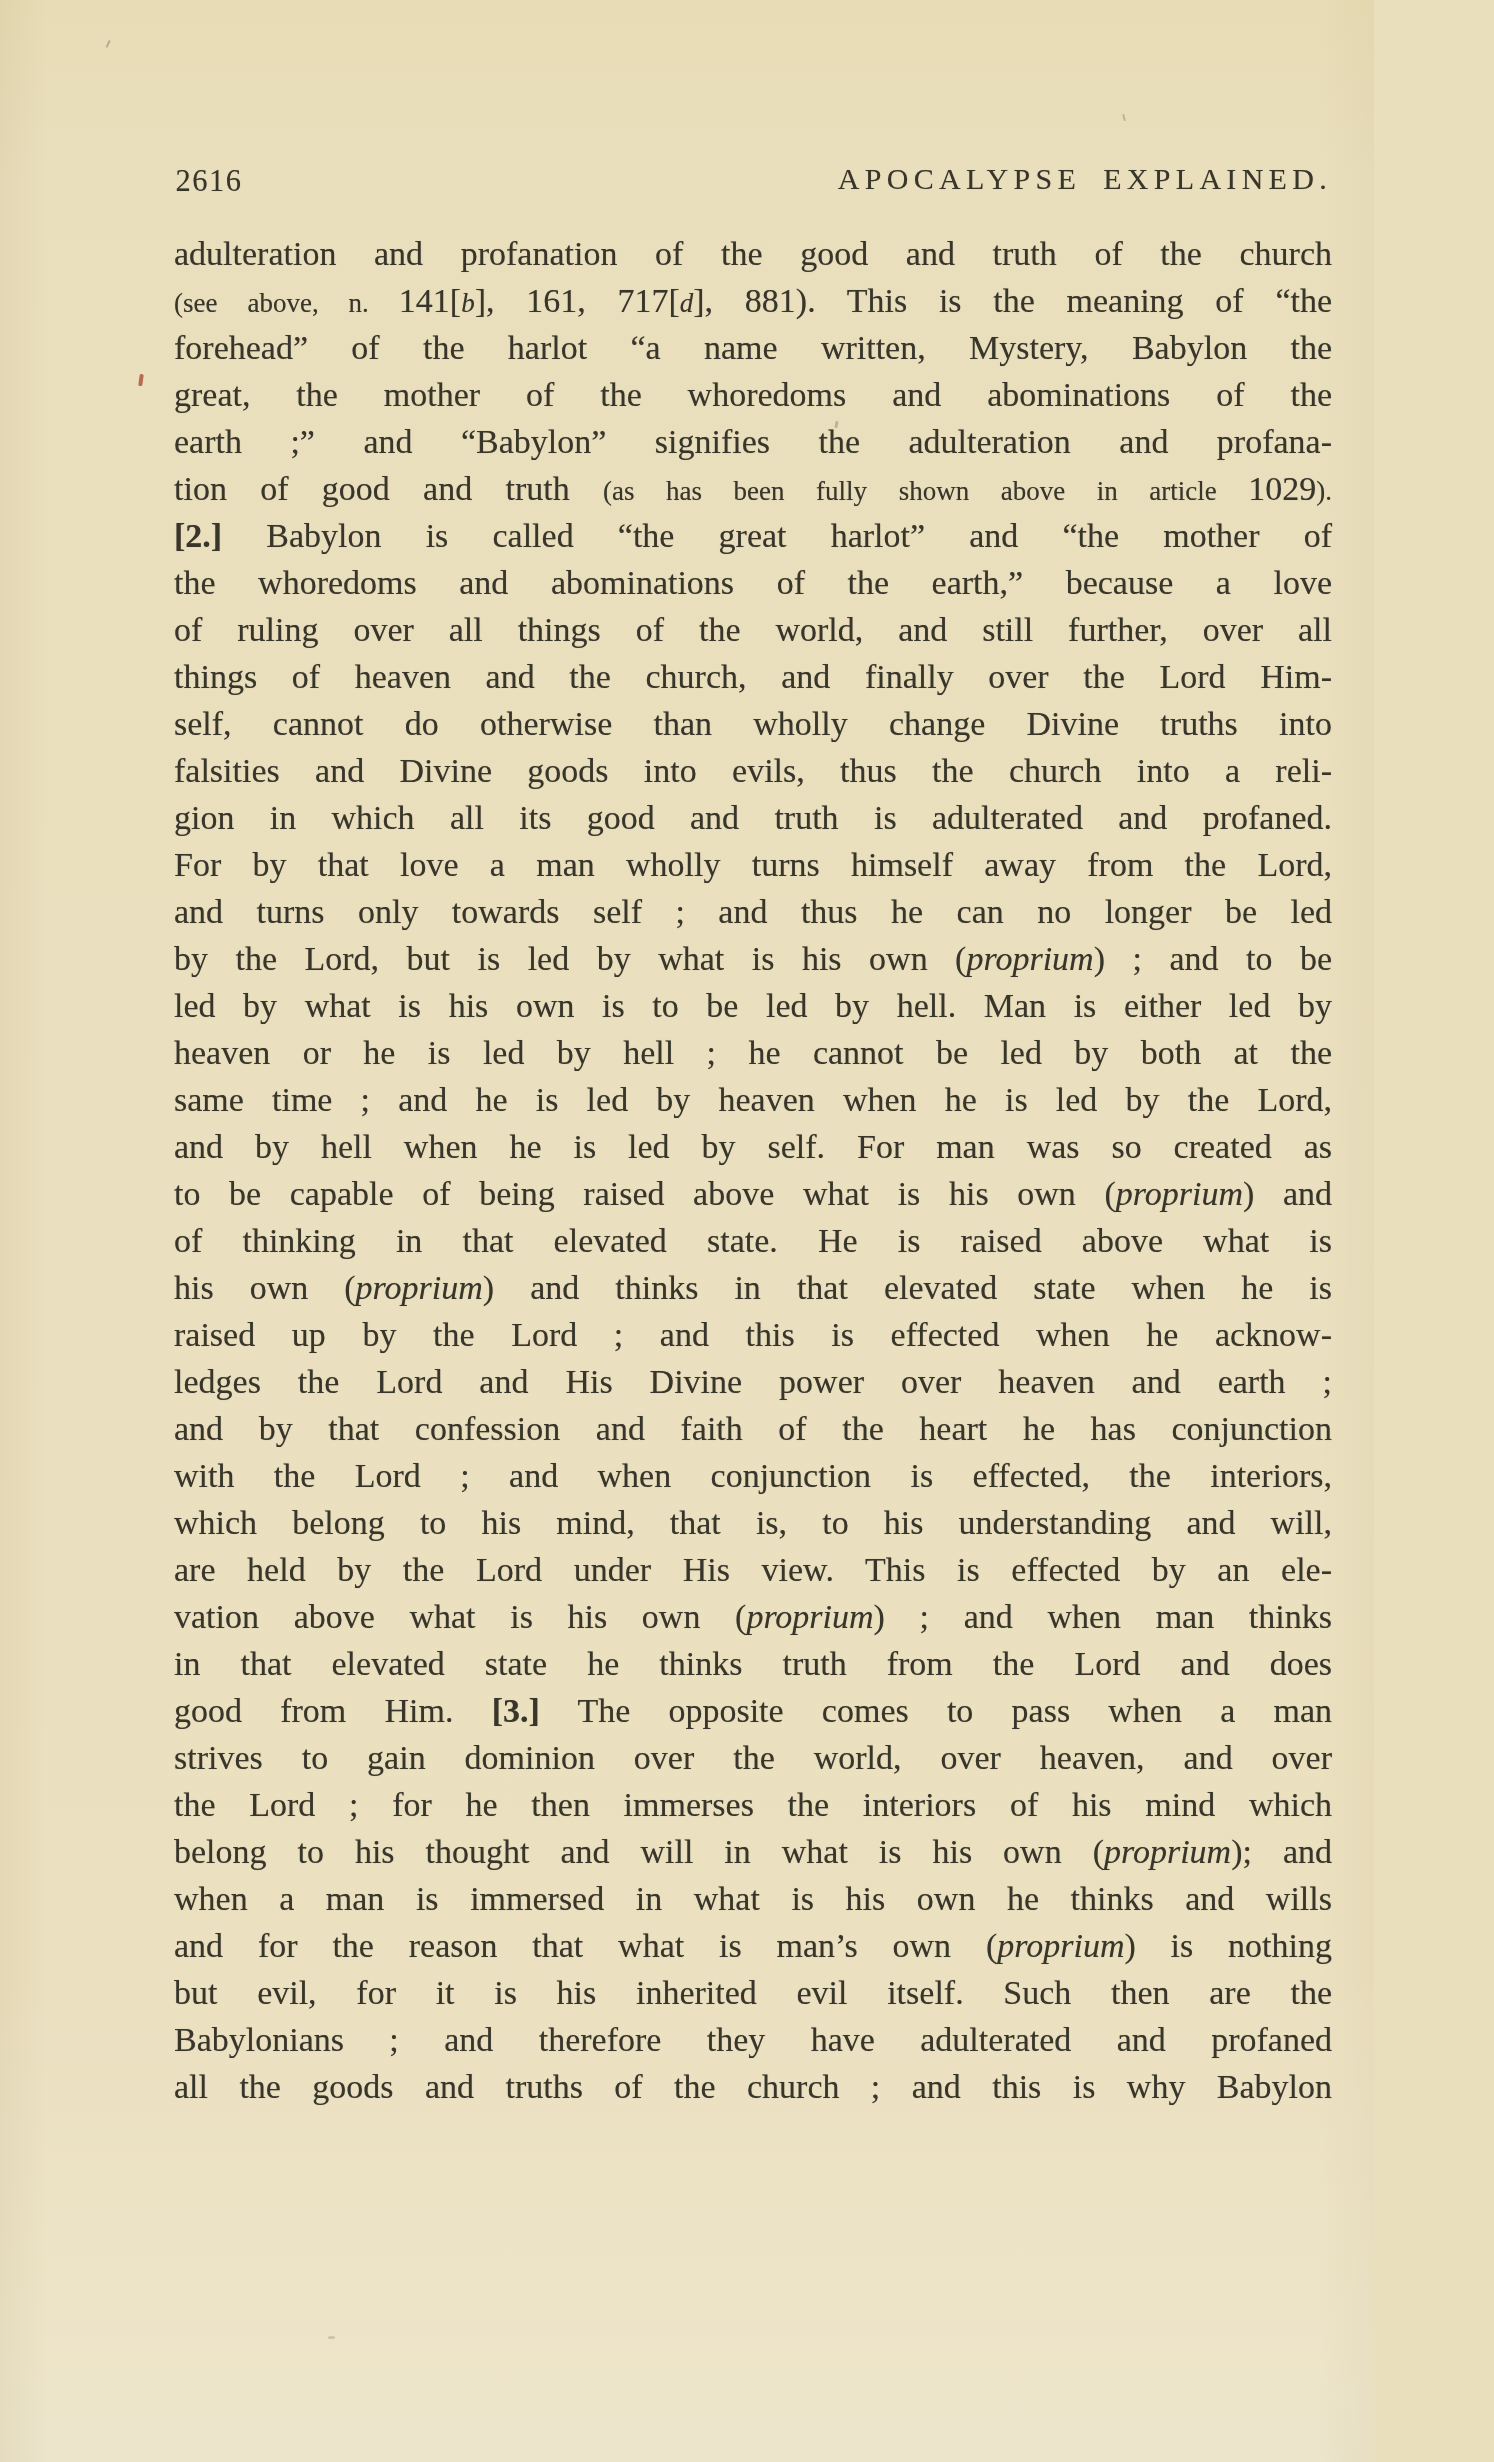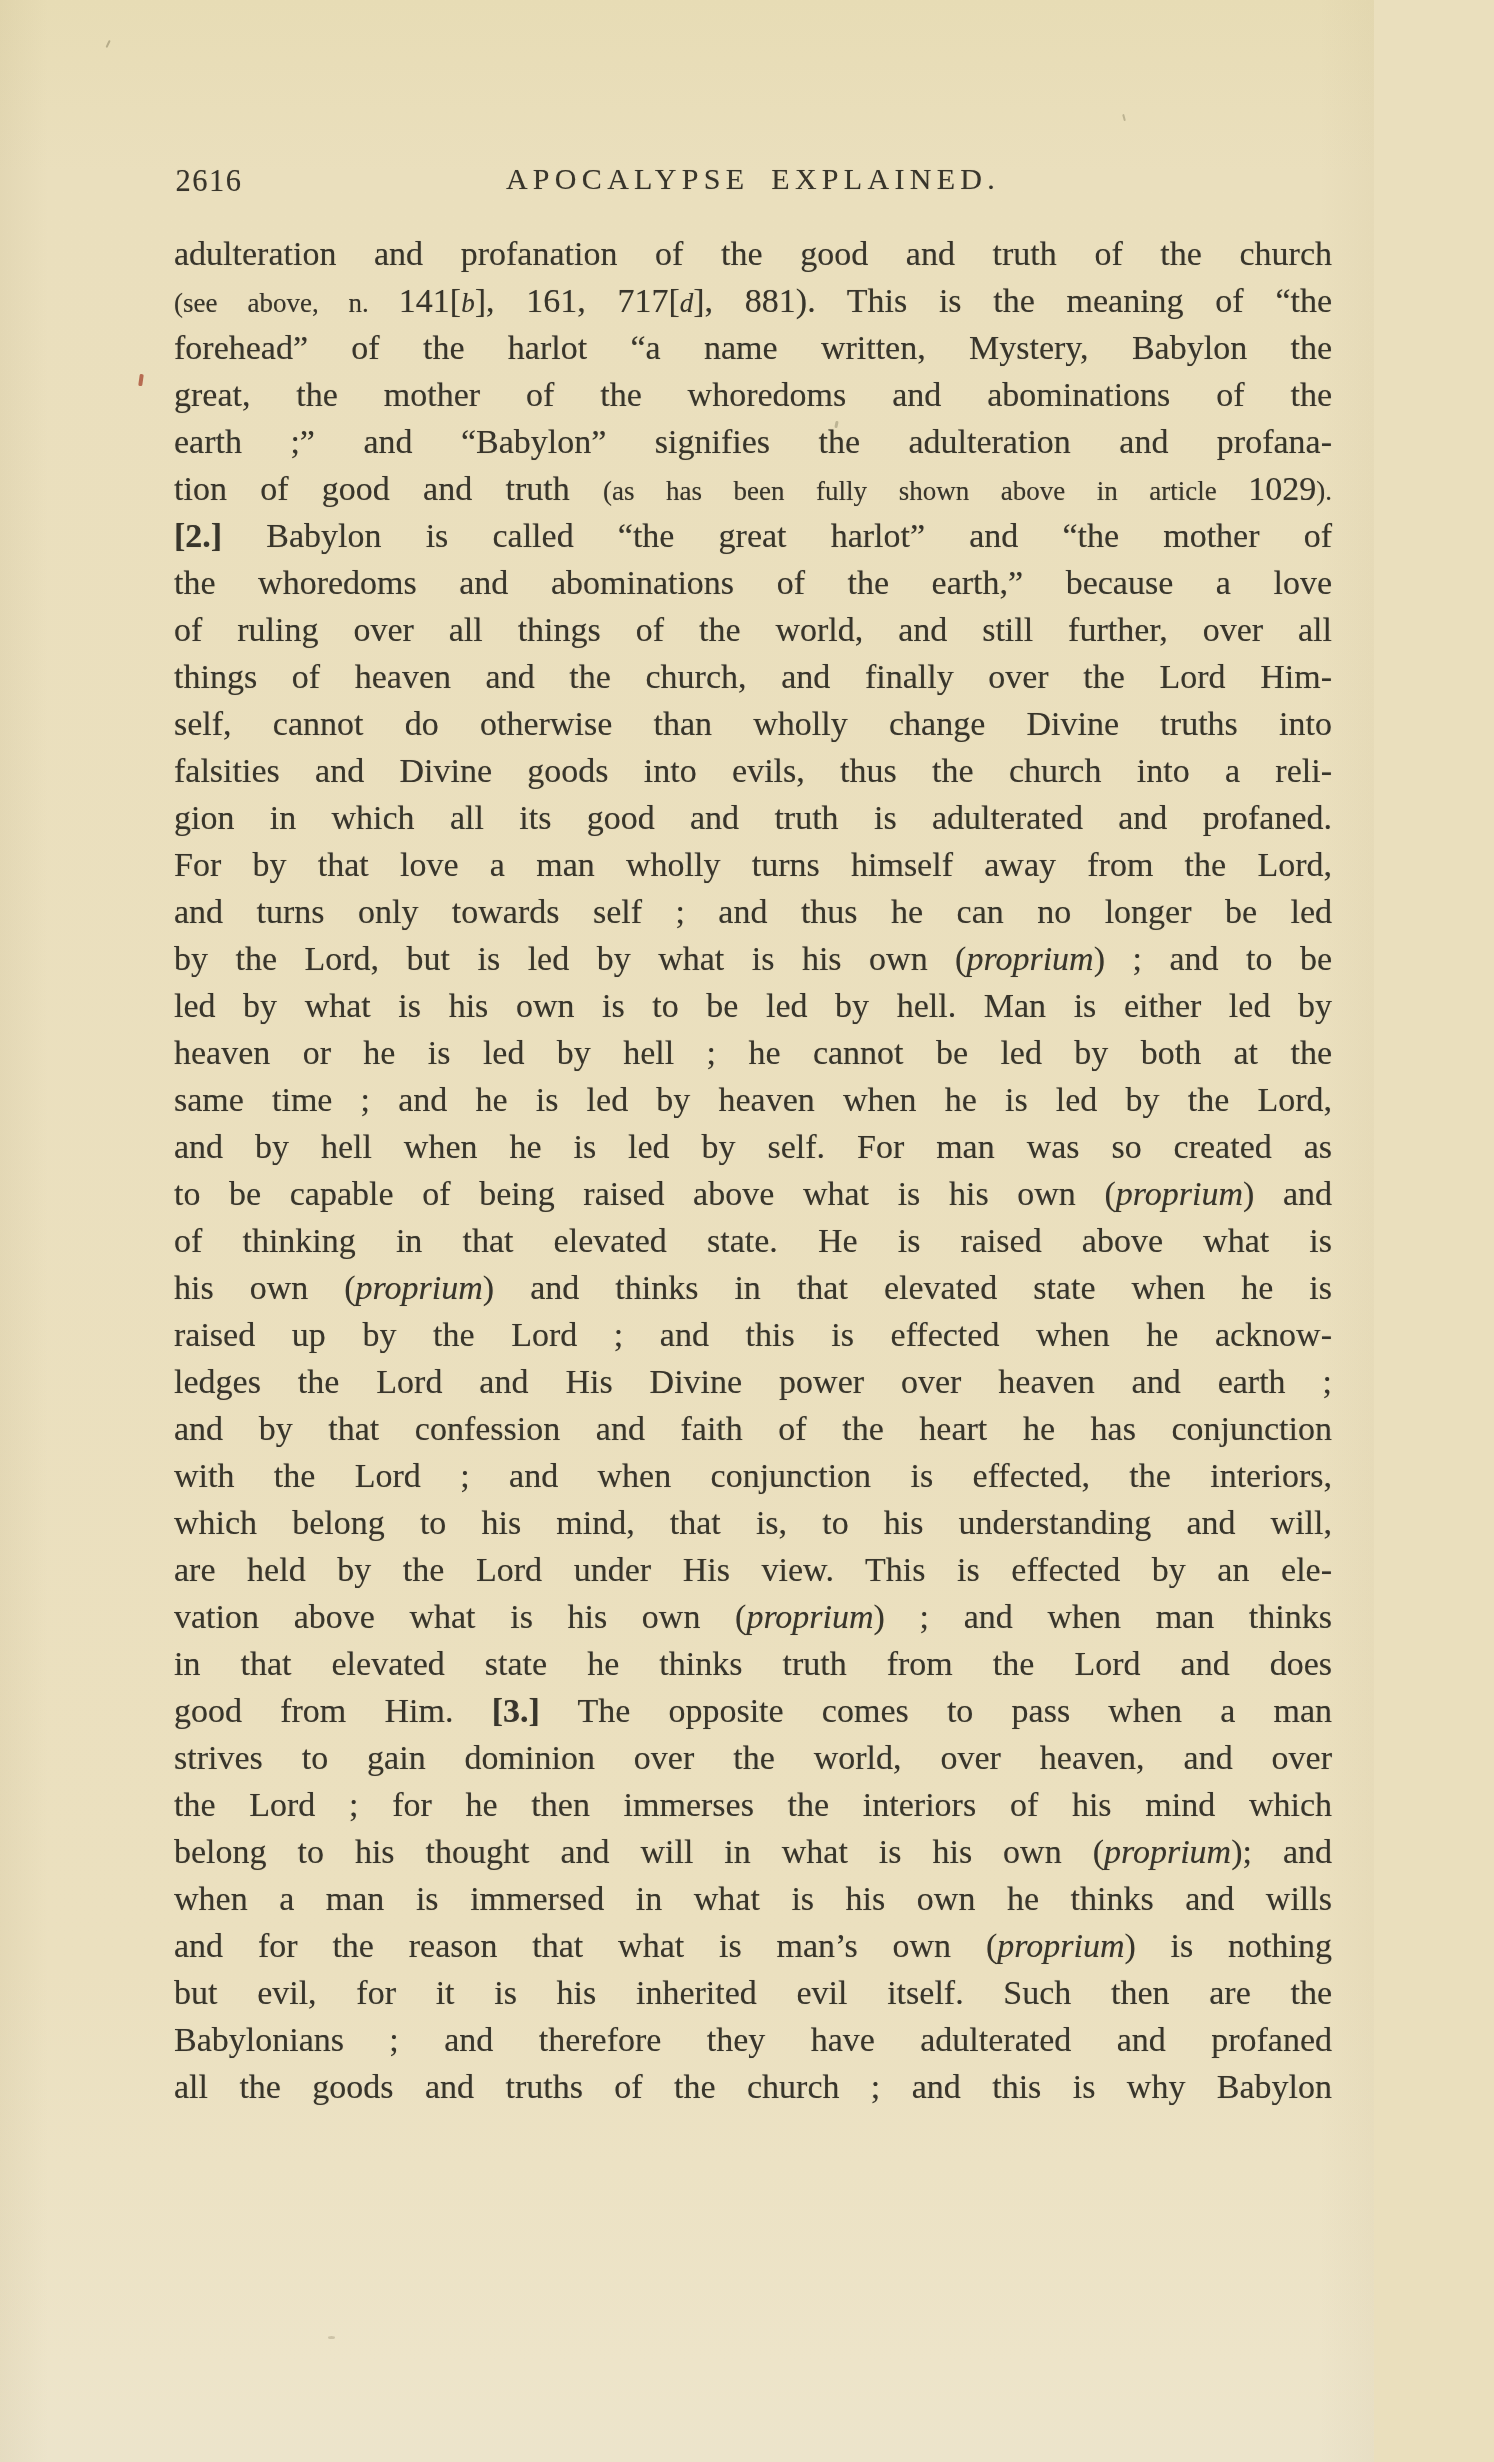--- a/index.html
+++ b/index.html
@@ -20,21 +20,21 @@
   .header {
     position: absolute;
     left: 174px; top: 162px; width: 1158px; height: 40px;
     text-shadow: 0 0 0.8px rgba(56,53,43,0.40);
   }
   .page-number {
     position: absolute; left: 1.5px; top: 1.5px;
     font-size: 30.5px; letter-spacing: 1.5px;
   }
   .running-title {
-    display: block; text-align: center;
+    display: block; text-align: right;
     font-size: 30px; letter-spacing: 5.3px; word-spacing: 9.2px;
   }
   .page-body {
     position: absolute;
     left: 174px; top: 230px; width: 1158px;
     text-shadow: 0 0 0.8px rgba(56,53,43,0.42);
   }
   .line {
     font-size: 34px; line-height: 47px; height: 47px;
     text-align: justify;

